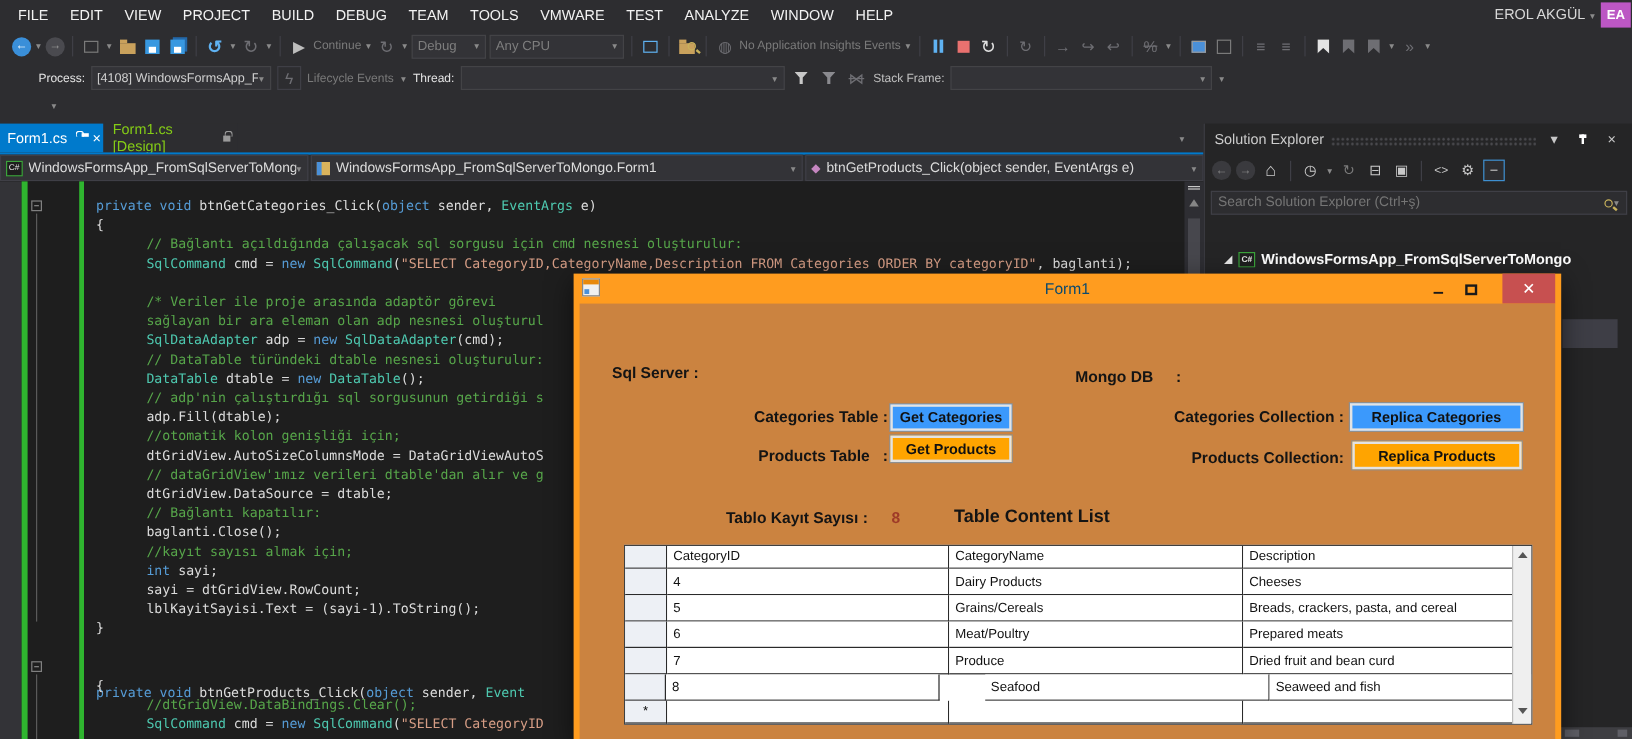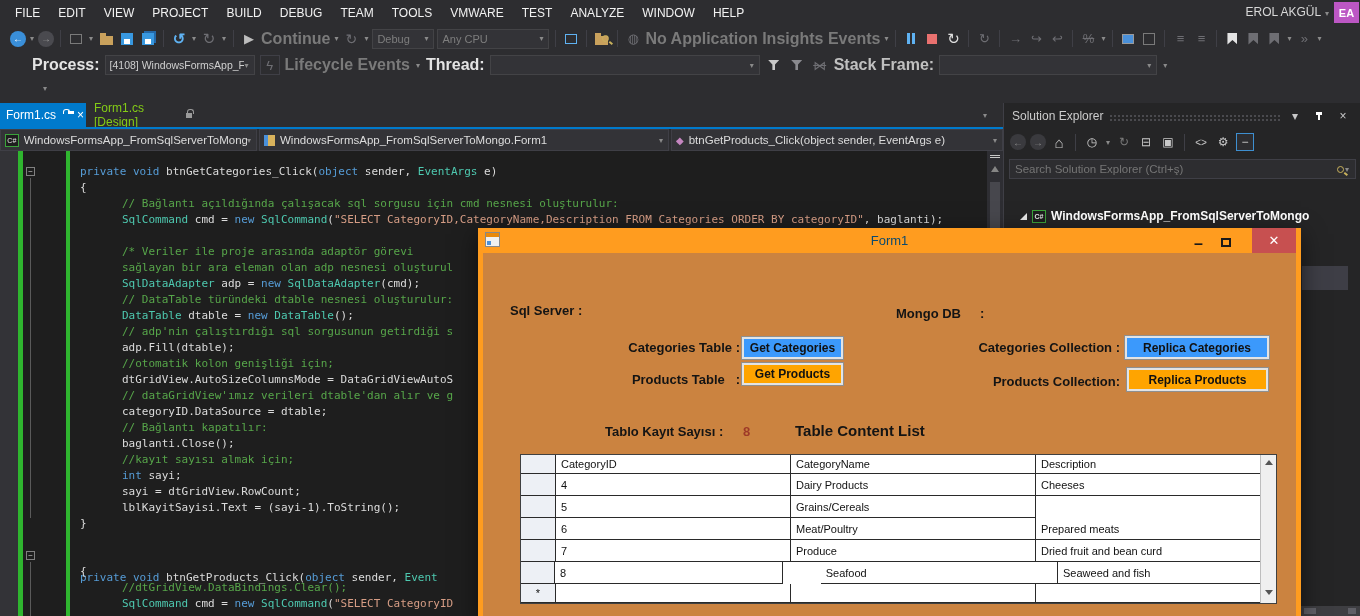--- a/index.html
+++ b/index.html
@@ -18,21 +18,21 @@
   #processbar { left:0; top:52px; width:1360px; height:26px; display:flex; align-items:center; padding-left:10px; gap:5px; }
   #thinbar { left:0; top:78px; width:1360px; height:25px; }
   .tbi { display:inline-flex; align-items:center; justify-content:center; min-width:18px; height:20px; font-size:13px; color:#C8C8C8; }
   .tbi.gray { color:#6E6E73; }
   .tbi.blue { color:#5FB2F2; }
   .sep { width:1px; height:17px; background:#3F3F46; margin:0 3px; }
   .caret { font-size:8px; color:#8A8A8A; margin:0 1px; }
   .circ { width:16px; height:16px; border-radius:50%; display:inline-flex; align-items:center; justify-content:center; font-size:10px; color:#fff; }
   .combo { display:inline-flex; align-items:center; justify-content:space-between; background:#333337; border:1px solid #434346; font-size:11px; height:20px; padding:0 4px; color:#CFCFCF; white-space:nowrap; overflow:hidden; }
   .combo .ph { color:#7E7E7E; overflow:hidden; white-space:nowrap; }
-  .lbl { font-size:16px; color:#E4E4E4;font-weight:bold; }
+  .lbl { font-size:10px; color:#E4E4E4; }
   .lbl.dim { color:#7A7A7A; }
   .funnel { width:11px; height:10px; background:#8A8A8F; clip-path:polygon(0 0,100% 0,62% 45%,62% 100%,38% 100%,38% 45%); display:inline-block; }
   .flag { width:10px; height:12px; background:#E4E4E4; clip-path:polygon(0 0,100% 0,100% 100%,50% 62%,0 100%); display:inline-block; }
   .flag.gray { background:#6E6E73; }
   .icon-folder { width:13px; height:9px; background:#C9A15C; position:relative; display:inline-block; margin-top:3px; }
   .icon-folder::before { content:''; position:absolute; top:-3px; left:0; width:6px; height:3px; background:#C9A15C; }
   .icon-save { width:12px; height:12px; background:#3898E0; position:relative; display:inline-block; }
   .icon-save::after { content:''; position:absolute; left:3px; bottom:1px; width:6px; height:5px; background:#fff; }
   .icon-box { width:12px; height:10px; border:1px solid #7A7A7A; display:inline-block; }
   .icon-stop { width:10px; height:10px; background:#E9716F; display:inline-block; }
@@ -306,21 +306,21 @@
         <div class="code-line" style="top: 93px; left: 122px;"><span class="cc">/* Veriler ile proje arasında adaptör görevi</span></div>
         <div class="code-line" style="top: 109px; left: 122px;"><span class="cc">sağlayan bir ara eleman olan adp nesnesi oluşturul</span></div>
         <div class="code-line" style="top: 125px; left: 122px;"><span class="ct">SqlDataAdapter</span><span class="cp"> adp = </span><span class="ck">new</span><span class="cp"> </span><span class="ct">SqlDataAdapter</span><span class="cp">(cmd);</span></div>
         <div class="code-line" style="top: 141px; left: 122px;"><span class="cc">// DataTable türündeki dtable nesnesi oluşturulur:</span></div>
         <div class="code-line" style="top: 157px; left: 122px;"><span class="ct">DataTable</span><span class="cp"> dtable = </span><span class="ck">new</span><span class="cp"> </span><span class="ct">DataTable</span><span class="cp">();</span></div>
         <div class="code-line" style="top: 173px; left: 122px;"><span class="cc">// adp'nin çalıştırdığı sql sorgusunun getirdiği s</span></div>
         <div class="code-line" style="top: 189px; left: 122px;"><span class="cp">adp.Fill(dtable);</span></div>
         <div class="code-line" style="top: 205px; left: 122px;"><span class="cc">//otomatik kolon genişliği için;</span></div>
         <div class="code-line" style="top: 221px; left: 122px;"><span class="cp">dtGridView.AutoSizeColumnsMode = DataGridViewAutoS</span></div>
         <div class="code-line" style="top: 237px; left: 122px;"><span class="cc">// dataGridView'ımız verileri dtable'dan alır ve g</span></div>
-        <div class="code-line" style="top: 253px; left: 122px;"><span class="cp">categoryID.DataSource = dtable;</span></div>
+        <div class="code-line" style="top: 253px; left: 122px;"><span class="cp">dtGridView.DataSource = dtable;</span></div>
         <div class="code-line" style="top: 269px; left: 122px;"><span class="cc">// Bağlantı kapatılır:</span></div>
         <div class="code-line" style="top: 285px; left: 122px;"><span class="cp">baglanti.Close();</span></div>
         <div class="code-line" style="top: 301px; left: 122px;"><span class="cc">//kayıt sayısı almak için;</span></div>
         <div class="code-line" style="top: 317px; left: 122px;"><span class="ck">int</span><span class="cp"> sayi;</span></div>
         <div class="code-line" style="top: 333px; left: 122px;"><span class="cp">sayi = dtGridView.RowCount;</span></div>
         <div class="code-line" style="top: 349px; left: 122px;"><span class="cp">lblKayitSayisi.Text = (sayi-1).ToString();</span></div>
         <div class="code-line" style="top: 365px; left: 80px;"><span class="cp">}</span></div>
         <div class="code-line" style="top: 381px; left: 80px;"></div>
         <div class="code-line" style="top: 419px; left: 80px;"><span class="ck">private void </span><span class="cp">btnGetProducts_Click(</span><span class="ck">object</span><span class="cp"> sender, </span><span class="ct">Event</span></div>
         <div class="code-line" style="top: 413px; left: 80px;"><span class="cp">{</span></div>
@@ -416,20 +416,21 @@
           <div class="g-row">
             <div class="g-cell g-rowhdr" style="width: 35px; height: 22px;"></div>
             <div class="g-cell" style="width: 235px; height: 22px;">4</div>
             <div class="g-cell" style="width: 245px; height: 22px;">Dairy Products</div>
             <div class="g-cell" style="width: 225px; height: 22px;">Cheeses</div>
           </div>
           <div class="g-row">
             <div class="g-cell g-rowhdr" style="width: 35px; height: 22px;"></div>
             <div class="g-cell" style="width: 235px; height: 22px;">5</div>
             <div class="g-cell" style="width: 245px; height: 22px;">Grains/Cereals</div>
+            <div class="g-cell" style="width: 225px; height: 22px;">Breads, crackers, pasta, and cereal</div>
           </div>
           <div class="g-row">
             <div class="g-cell g-rowhdr" style="width: 35px; height: 22px;"></div>
             <div class="g-cell" style="width: 235px; height: 22px;">6</div>
             <div class="g-cell" style="width: 245px; height: 22px;">Meat/Poultry</div>
             <div class="g-cell" style="width: 225px; height: 22px;">Prepared meats</div>
           </div>
           <div class="g-row">
             <div class="g-cell g-rowhdr" style="width: 35px; height: 22px;"></div>
             <div class="g-cell" style="width: 235px; height: 22px;">7</div>

